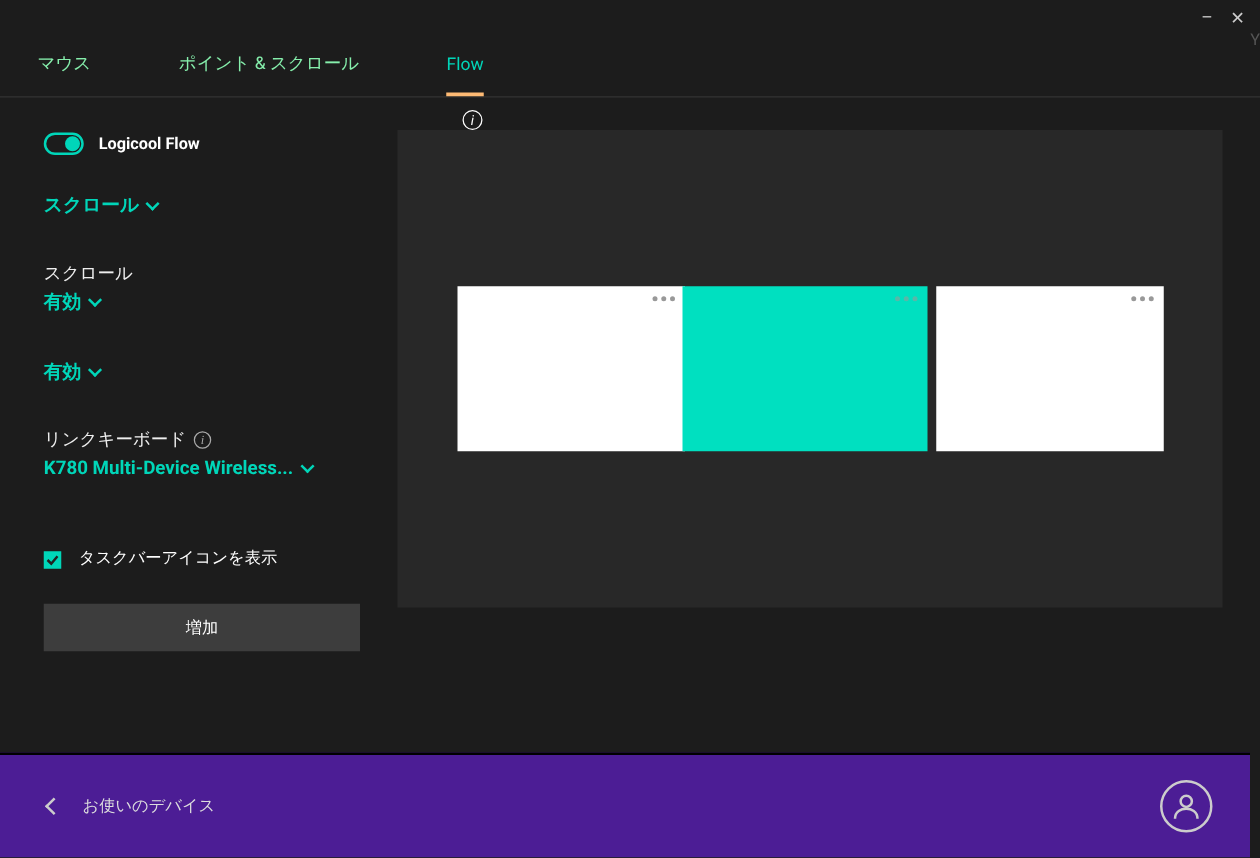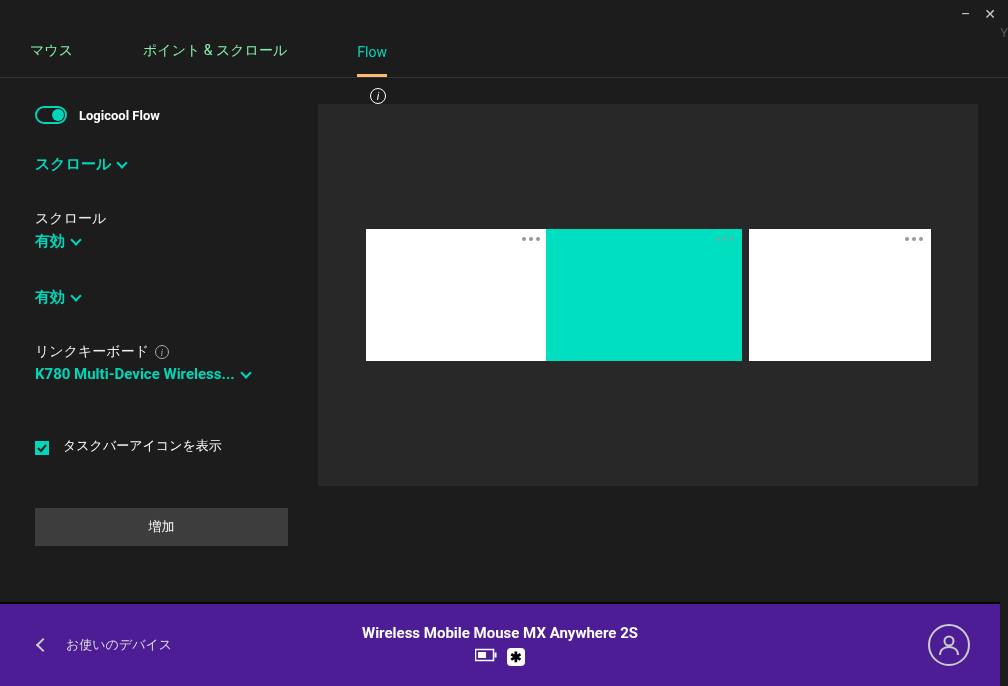--- a/index.html
+++ b/index.html
@@ -143,21 +143,20 @@
     flex: 1;
     height: 38px;
     background: #3d3d3d;
     color: #fff;
     border: none;
     font-size: 13px;
     cursor: pointer;
     display: flex;
     align-items: center;
     justify-content: center;
-    margin-top: 25px;
   }
   .main-area {
     flex: 1;
     padding-top: 26px;
     padding-right: 30px;
     position: relative;
   }
   .canvas-info-icon {
     width: 16px;
     height: 16px;
@@ -392,32 +391,19 @@
       </div>
     </div>
   </div>
 </div>
 
 <div class="bottom-bar">
   <div class="back-device">
     <span class="chevron-left"></span>
     <span>お使いのデバイス</span>
   </div>
-  <div class="device-center">
-    <div class="device-name">Wireless Mobile Mouse MX Anywhere 2S</div>
-    <div class="device-icons">
-      <span class="battery-icon">
-        <svg width="22" height="14" viewBox="0 0 22 14">
-          <rect x="0.5" y="1.5" width="18" height="11" stroke="#fff" fill="none" stroke-width="1.5"></rect>
-          <rect x="19.5" y="4.5" width="2" height="5" fill="#fff"></rect>
-          <rect x="3" y="4" width="8" height="6" fill="#fff"></rect>
-        </svg>
-      </span>
-      <span class="unifying-icon">✱</span>
-    </div>
-  </div>
   <div class="profile-icon">
     <svg width="24" height="24" viewBox="0 0 24 24">
       <circle cx="12" cy="8" r="4.5" stroke="#ccc" stroke-width="2" fill="none"></circle>
       <path d="M3 22 C3 16 8 14 12 14 C16 14 21 16 21 22" stroke="#ccc" stroke-width="2" fill="none"></path>
     </svg>
   </div>
 </div>
 
 </body></html>

